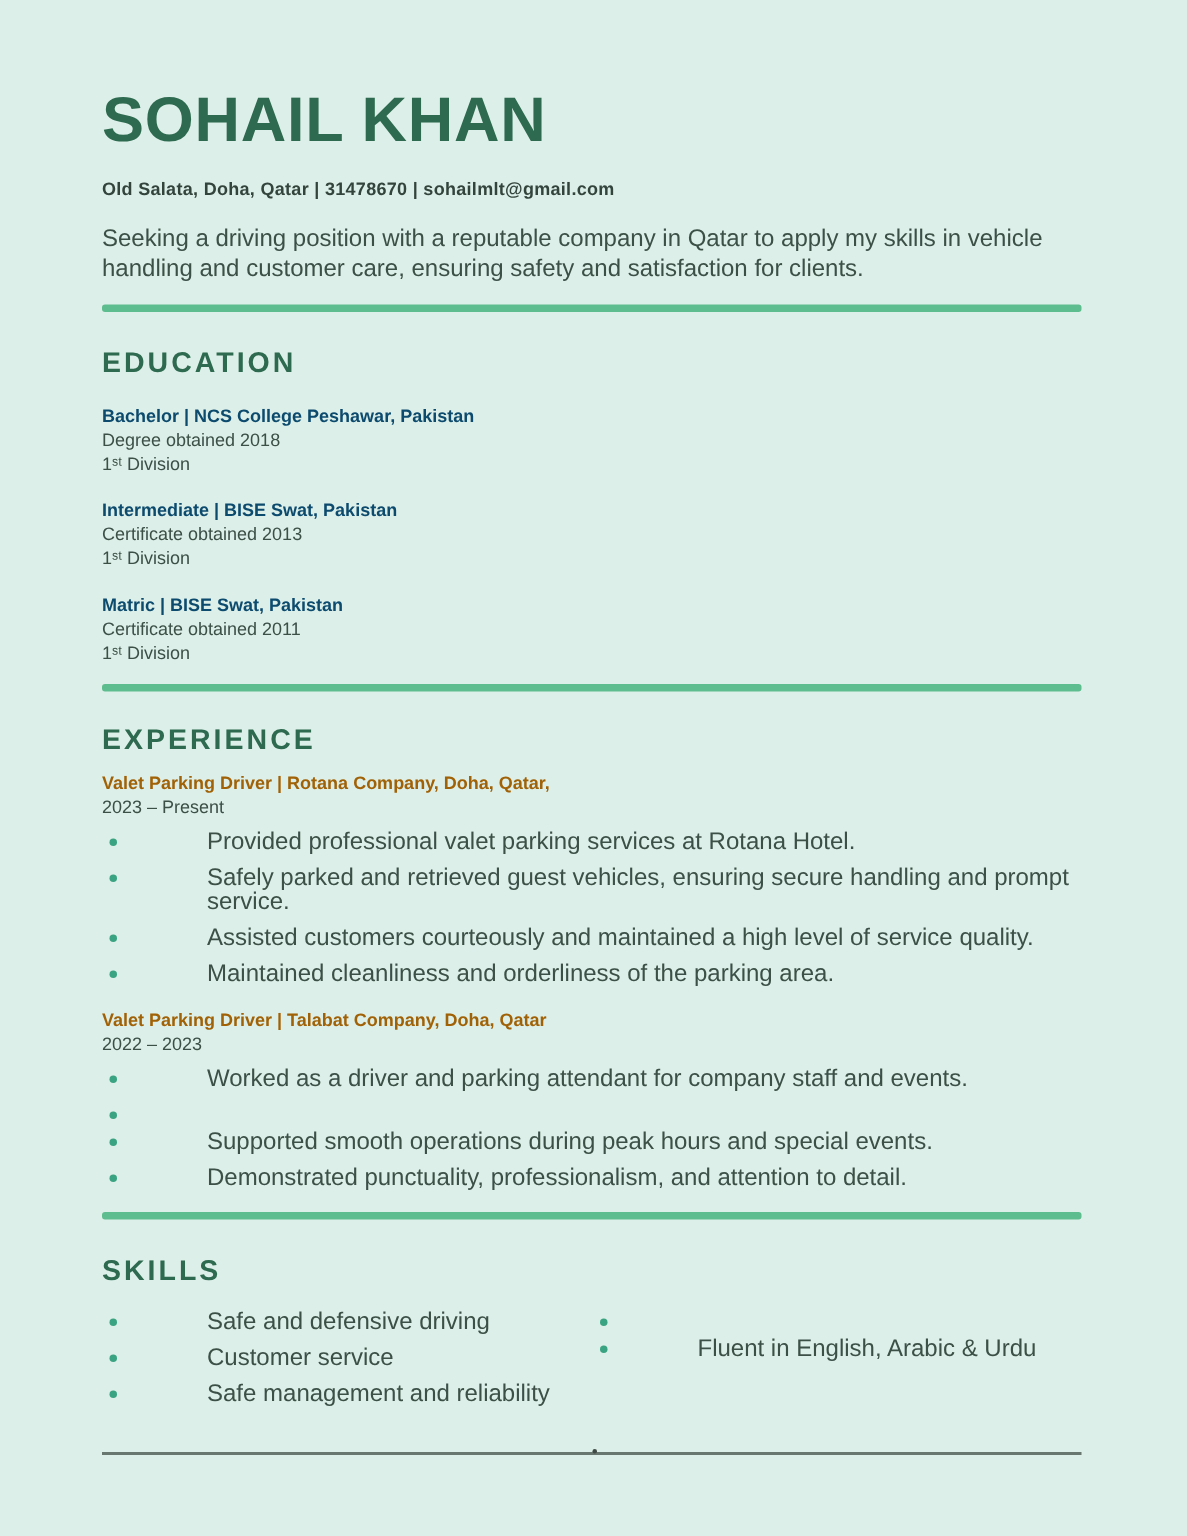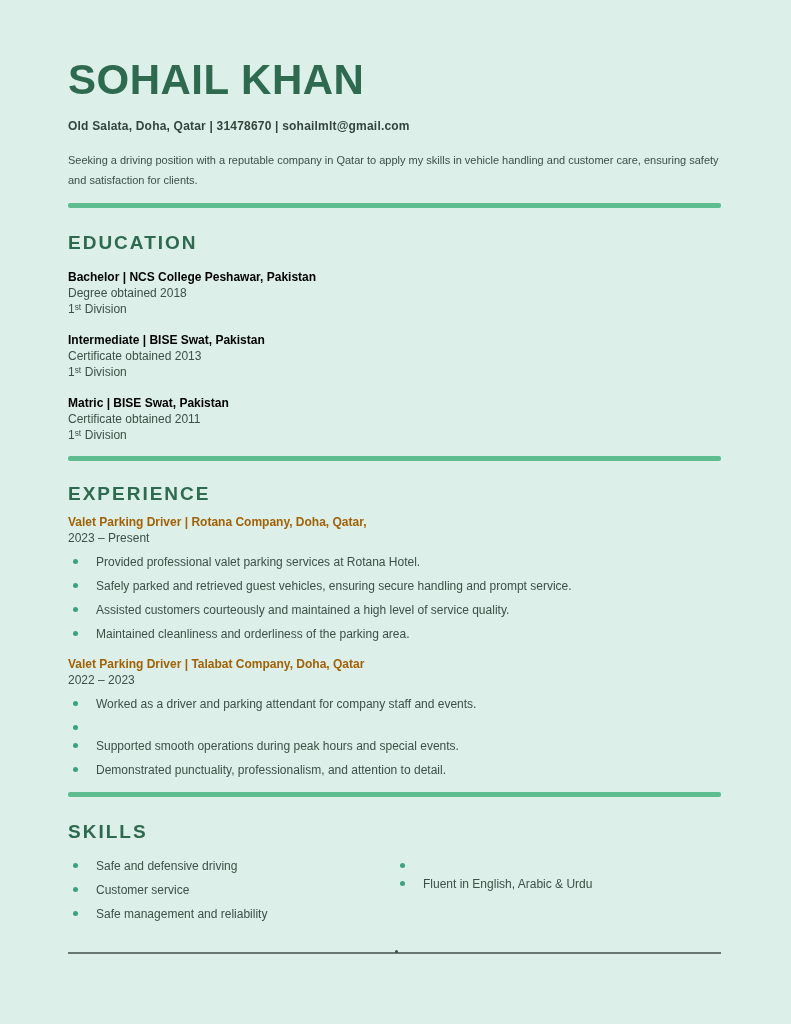--- a/index.html
+++ b/index.html
@@ -35,55 +35,56 @@
   }
   .contact {
     font-size: 12px;
     font-weight: bold;
     letter-spacing: 0.2px;
     margin: 0 0 17px 0;
     color: #33443d;
   }
   .objective {
     margin: 0 0 13px 0;
-    font-size: 11px;
+    font-size: 16px;
     line-height: 20px;
   }
   .divider {
     border: none;
     height: 5px;
     background: var(--divider);
     border-radius: 2px;
     margin: 0;
   }
   .section-heading {
     margin: 24px 0 15px 0;
     font-size: 19px;
     font-weight: bold;
     letter-spacing: 2px;
     color: var(--heading);
   }
   .section-heading.experience { margin-top: 22px; margin-bottom: 9px; }
   .edu-entry { font-size: 12px; line-height: 16px; margin-bottom: 15px; }
   .edu-entry:last-child { margin-bottom: 13px; }
-  .edu-degree { font-weight: bold; color: #000000; }
+  .edu-degree { font-weight: bold; color: #0c4a6e; }
   .job { margin-bottom: 14px; }
   .job-role { font-size: 12px; line-height: 16px; font-weight: bold; color: #a16207; }
   .job-dates { font-size: 12px; line-height: 16px; }
   ul.bullets {
     list-style: none;
     margin: 8px 0 0 0;
     padding: 0;
   }
   .bullet-item {
     display: flex;
     align-items: flex-start;
-    font-size: 12px;
+    font-size: 16px;
     line-height: 16px;
     margin-bottom: 8px;
+    gap: 42px;
   }
   .dot {
     flex: 0 0 auto;
     width: 5px;
     height: 5px;
     border-radius: 50%;
     background: var(--bullet);
     margin: 5px 18px 0 5px;
   }
   .skills-cols { display: flex; }

